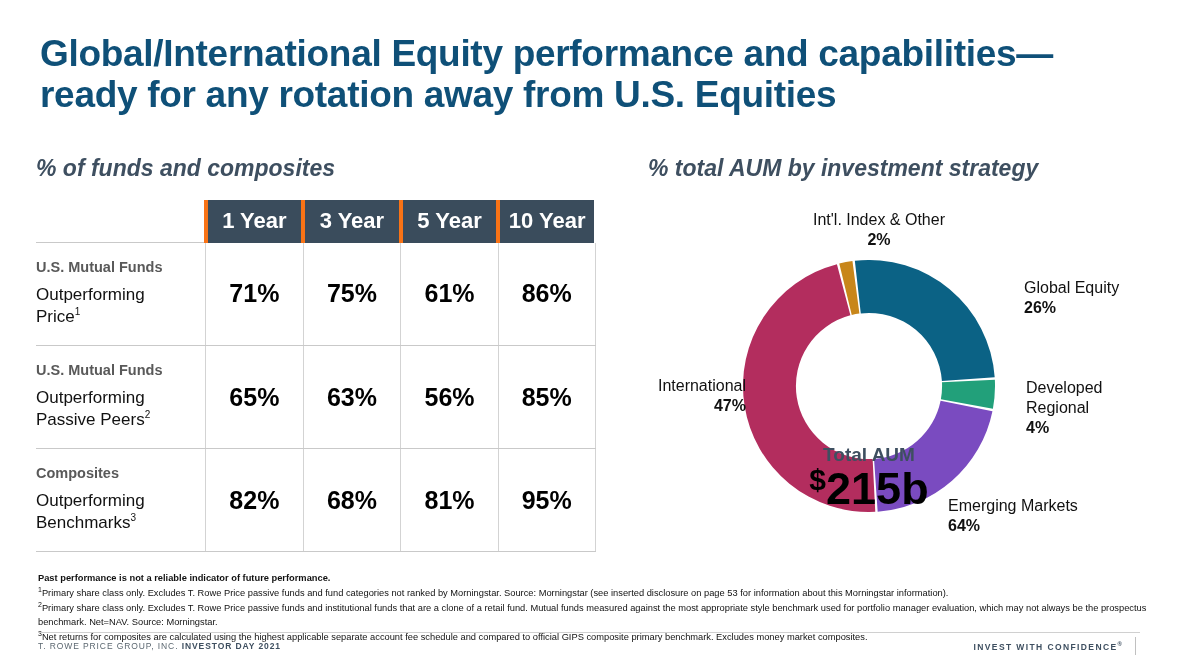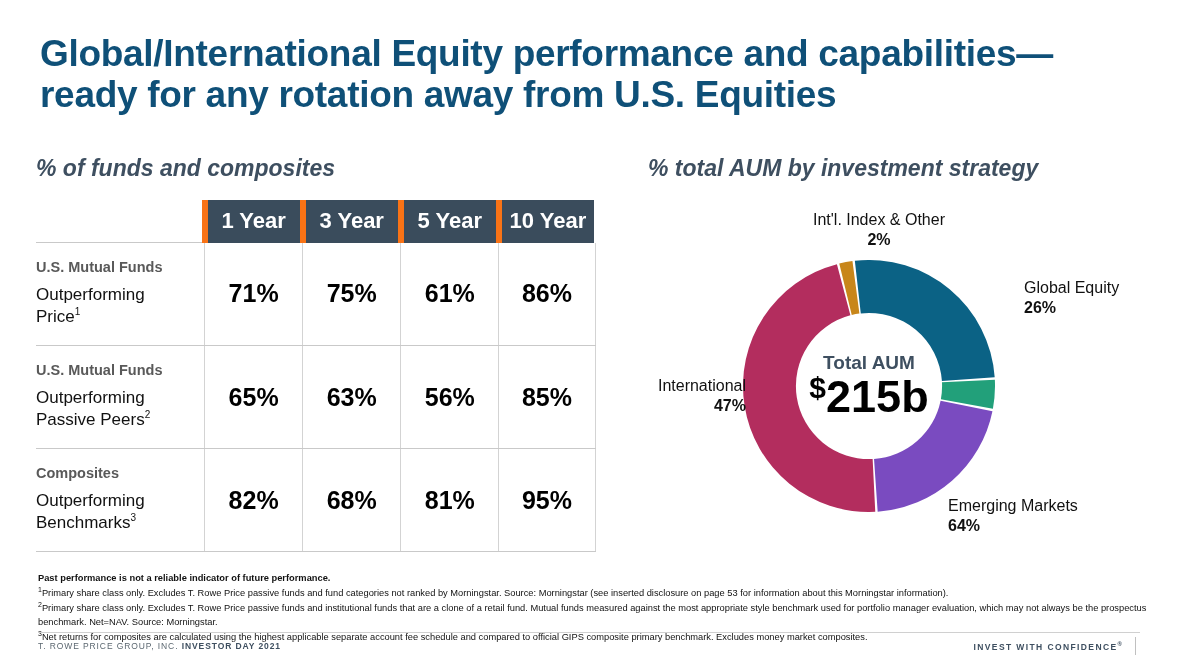--- a/index.html
+++ b/index.html
@@ -28,21 +28,21 @@
   
   .tbl{position:absolute;left:36px;top:200px;width:560px;border-collapse:collapse;}
   .tbl td,.tbl th{padding:0;vertical-align:middle;}
   .col-lbl{width:172px;}
   .col-v{width:97px;}
 
   .hdr-blank{background:transparent;height:42px;border-bottom:1px solid #c9c9c9;}
   .hdr-cell{
     background:#3A4C5C;color:#ffffff;height:42px;
     font-size:22px;font-weight:bold;text-align:center;
-    border-left:6px solid #f97316;border-right:2px solid #ffffff;
+    border-left:4px solid #f97316;border-right:2px solid #ffffff;
   }
   .row{height:103px;}
   .cell-lbl{
     border-bottom:1px solid #c9c9c9;
     padding:6px 10px 6px 4px;
   }
   .sub{
     font-size:14.5px;font-weight:bold;color:#595959;
     margin-bottom:9px;line-height:1.1;
   }
@@ -54,21 +54,21 @@
     text-align:center;font-size:25px;font-weight:bold;color:#000;
     border-left:1px solid #d3d3d3;border-bottom:1px solid #c9c9c9;
   }
   .cell-v.last{border-right:1px solid #d3d3d3;}
 
   
   .chart-wrap{position:absolute;left:636px;top:196px;width:542px;height:370px;}
   .donut{position:absolute;left:107px;top:64px;width:252px;height:252px;}
   .center-lbl{
     position:absolute;left:107px;top:64px;width:252px;height:252px;
-    display:flex;flex-direction:column;align-items:center;justify-content:center;
+    display:flex;flex-direction:column;align-items:center;justify-content:flex-end;
     pointer-events:none;
   }
   .ctr-title{font-size:19px;font-weight:bold;color:#3E4F60;margin-bottom:-2px;}
   .ctr-val{font-size:45px;font-weight:bold;color:#000;line-height:1.05;}
   .ctr-val .dol{font-size:30px;vertical-align:14px;}
 
   .dlabel{position:absolute;font-size:16px;color:#111;line-height:1.25;}
   .dlabel .pct{font-weight:bold;display:block;}
   .dlabel.ctr{text-align:center;}
   .dlabel.rt{text-align:left;}
@@ -187,20 +187,24 @@
     <div class="dlabel ctr" id="lbl-index">
       <span>Int'l. Index &amp; Other</span>
       <span class="pct">2%</span>
     </div>
 
     <div class="dlabel rt" id="lbl-global">
       <span>Global Equity</span>
       <span class="pct">26%</span>
     </div>
 
+    <div class="dlabel rt" id="lbl-dev">
+      <span>Developed Regional</span>
+      <span class="pct">4%</span>
+    </div>
 
     <div class="dlabel rt" id="lbl-em">
       <span>Emerging Markets</span>
       <span class="pct">64%</span>
     </div>
 
     <div class="dlabel lt" id="lbl-intl">
       <span>International</span>
       <span class="pct">47%</span>
     </div>

